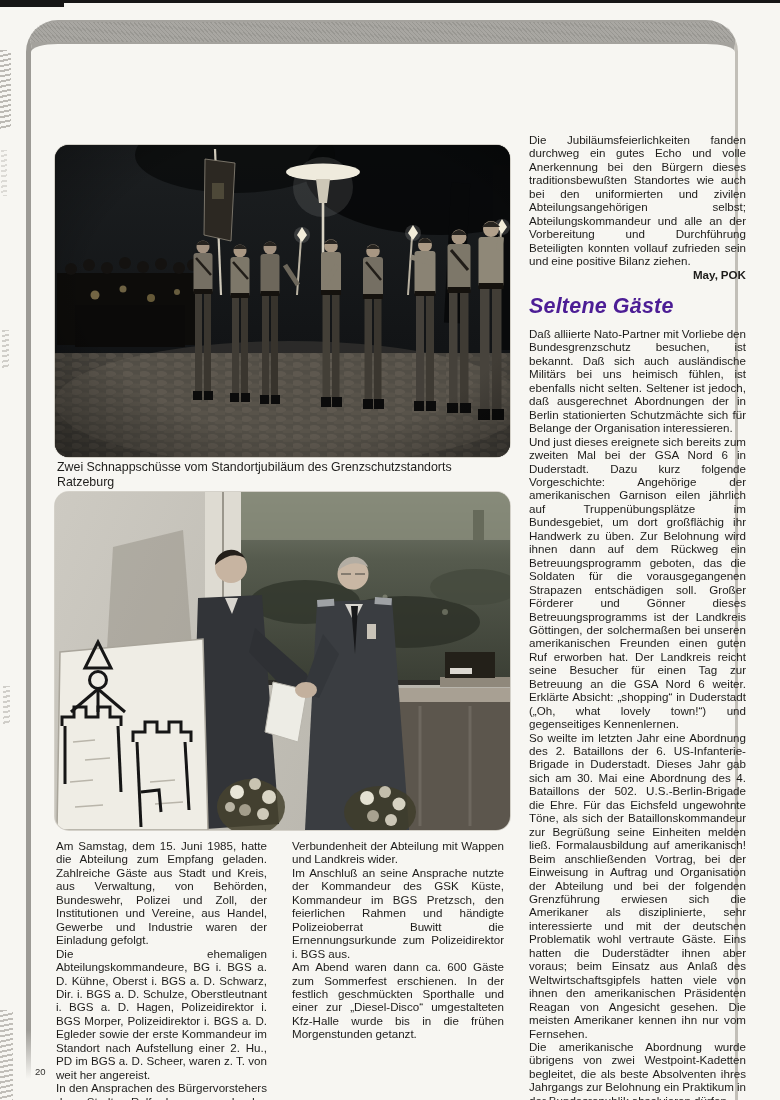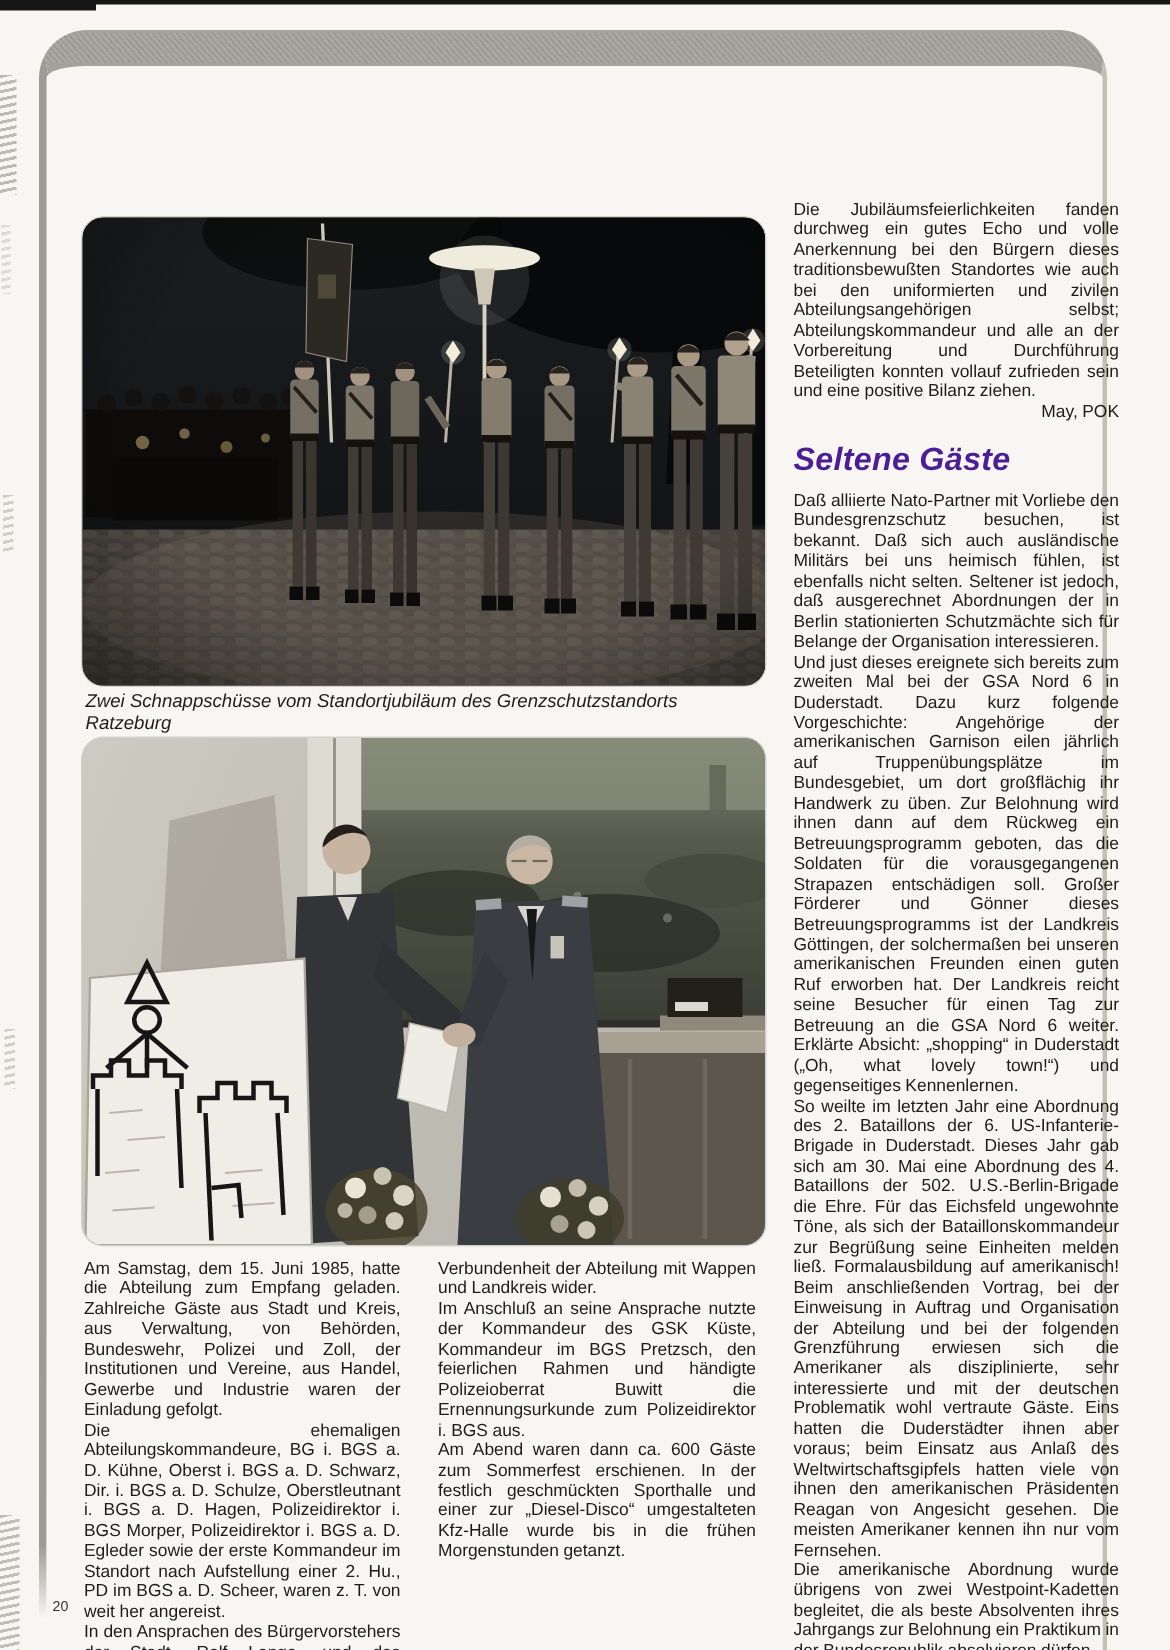--- a/index.html
+++ b/index.html
@@ -25,30 +25,30 @@
   .smudge.s5{left:0;top:1010px;width:13px;height:90px;opacity:.7;}
 
   
   .photo{position:absolute;left:55px;width:455px;border-radius:14px;overflow:hidden;
          box-shadow:0 0 0 1px #d4d1c9;background:#111;}
   .photo svg{display:block;width:100%;height:100%;}
   .photo-1{top:145px;height:312px;}
   .photo-2{top:492px;height:338px;background:#c6c3bb;}
 
   .caption{position:absolute;left:57px;top:460px;width:452px;
-           font-style:italic;font-size:12.4px;line-height:15px;color:#1f1e1c;}
+           font-size:12.4px;line-height:15px;color:#1f1e1c;}
 
   
   .col{position:absolute;color:#1d1c1a;font-size:11.6px;line-height:13.45px;
        text-align:justify;hyphens:auto;-webkit-hyphens:auto;word-spacing:-0.2px;}
   .col p{margin:0;}
   .col-left{left:56px;top:839px;width:211px;}
   .col-mid{left:292px;top:839px;width:212px;}
   .col-right{left:529px;top:133px;width:217px;}
-  .byline{text-align:right;margin-top:1px;}
+  .byline{text-align:right;margin-top:1px;font-weight:bold;}
   .article-heading{font-size:21.5px;line-height:24px;font-weight:bold;font-style:italic;
        letter-spacing:.2px;margin:13px 0 9px;color:#4c1d95;text-align:left;}
   .page-number{position:absolute;left:35px;top:1066px;font-size:9.5px;color:#33322f;}
 </style>
 </head>
 <body>
 
 <div class="page">
 
   <div class="top-rule"></div>

